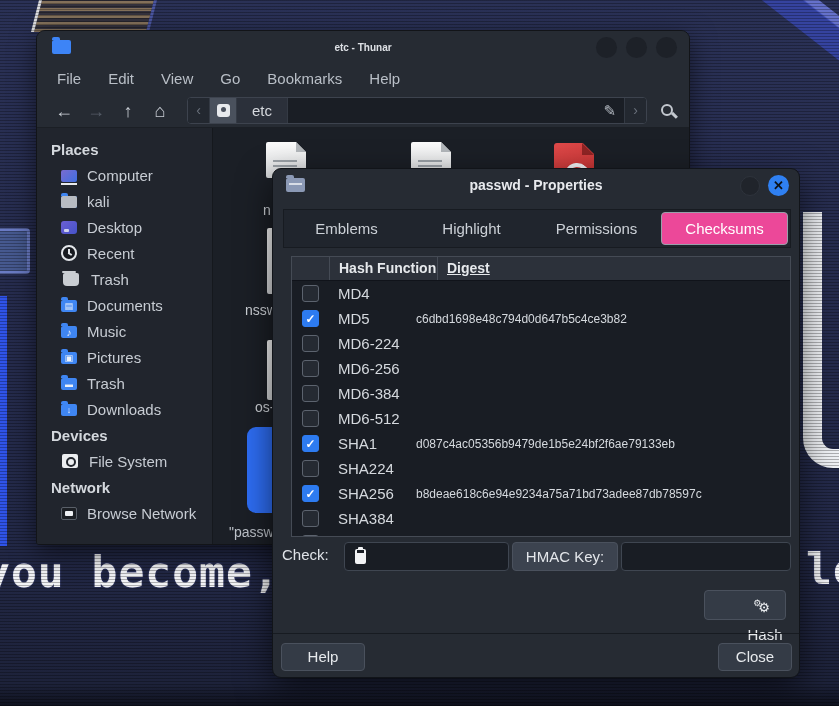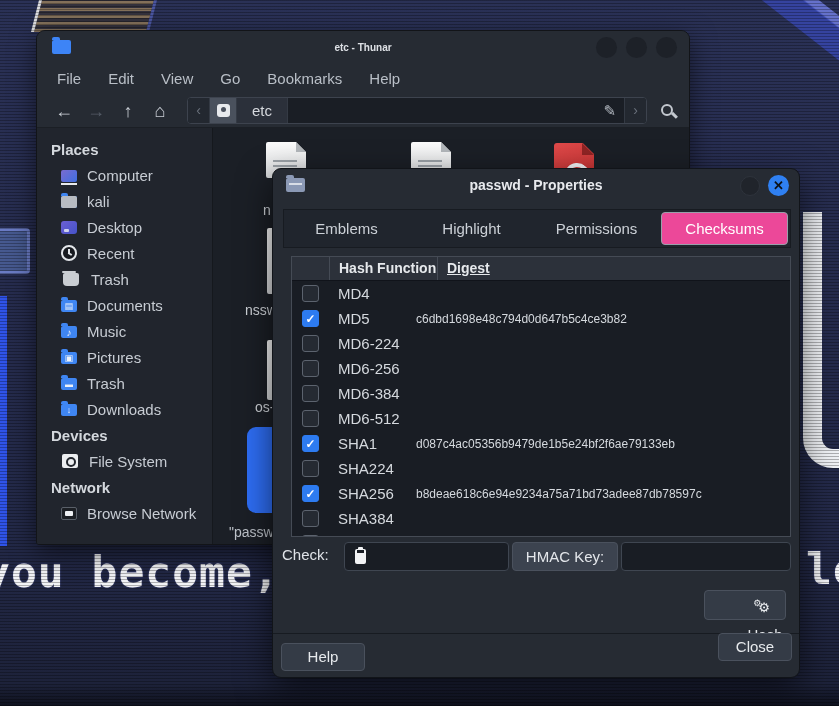--- a/index.html
+++ b/index.html
@@ -172,21 +172,21 @@
     border:1px solid #4a515d; border-radius:4px; text-align:center; line-height:27px; color:#e3e6ea; }
 
   .btn { background:#343b46; border:1px solid #4a515d; border-radius:4px; color:#e6e9ec;
     text-align:center; }
   .hash-btn { position:absolute; left:431px; top:421px; width:82px; height:30px; line-height:28px;padding-left:40px; }
   .gear-icon { display:inline-block; position:relative; margin-right:4px; color:#eef0f3; }
   .gear-icon .g1 { font-size:9px; position:relative; top:-4px; }
   .gear-icon .g2 { font-size:13px; position:relative; left:-3px; top:2px; }
   .dlg-sep { position:absolute; left:0; top:464px; width:528px; border-top:1px solid #171b21; }
   .help-btn { position:absolute; left:8px; top:474px; width:84px; height:28px; line-height:26px; }
-  .close-btn { position:absolute; left:445px; top:464px; width:74px; height:28px; line-height:26px; }
+  .close-btn { position:absolute; left:445px; top:474px; width:74px; height:28px; line-height:26px; }
 </style>
 </head>
 <body>
 
 <div class="desktop">
   <div class="wp-orange"></div>
   <div class="wp-streak1"></div>
   <div class="wp-streak2"></div>
   <div class="wp-bluebox"></div>
   <div class="wp-bluebar"></div>

